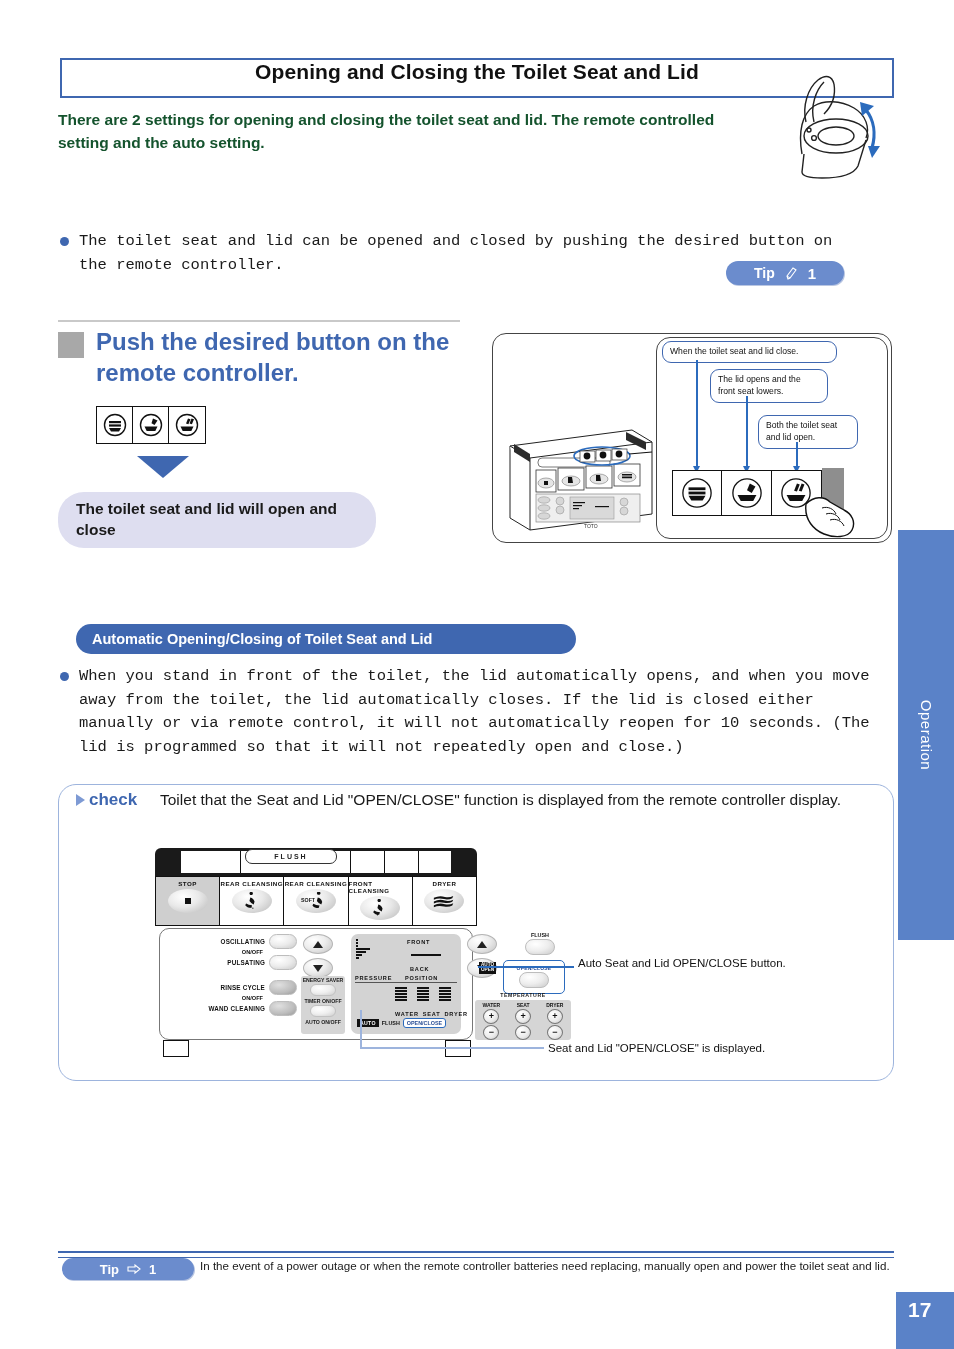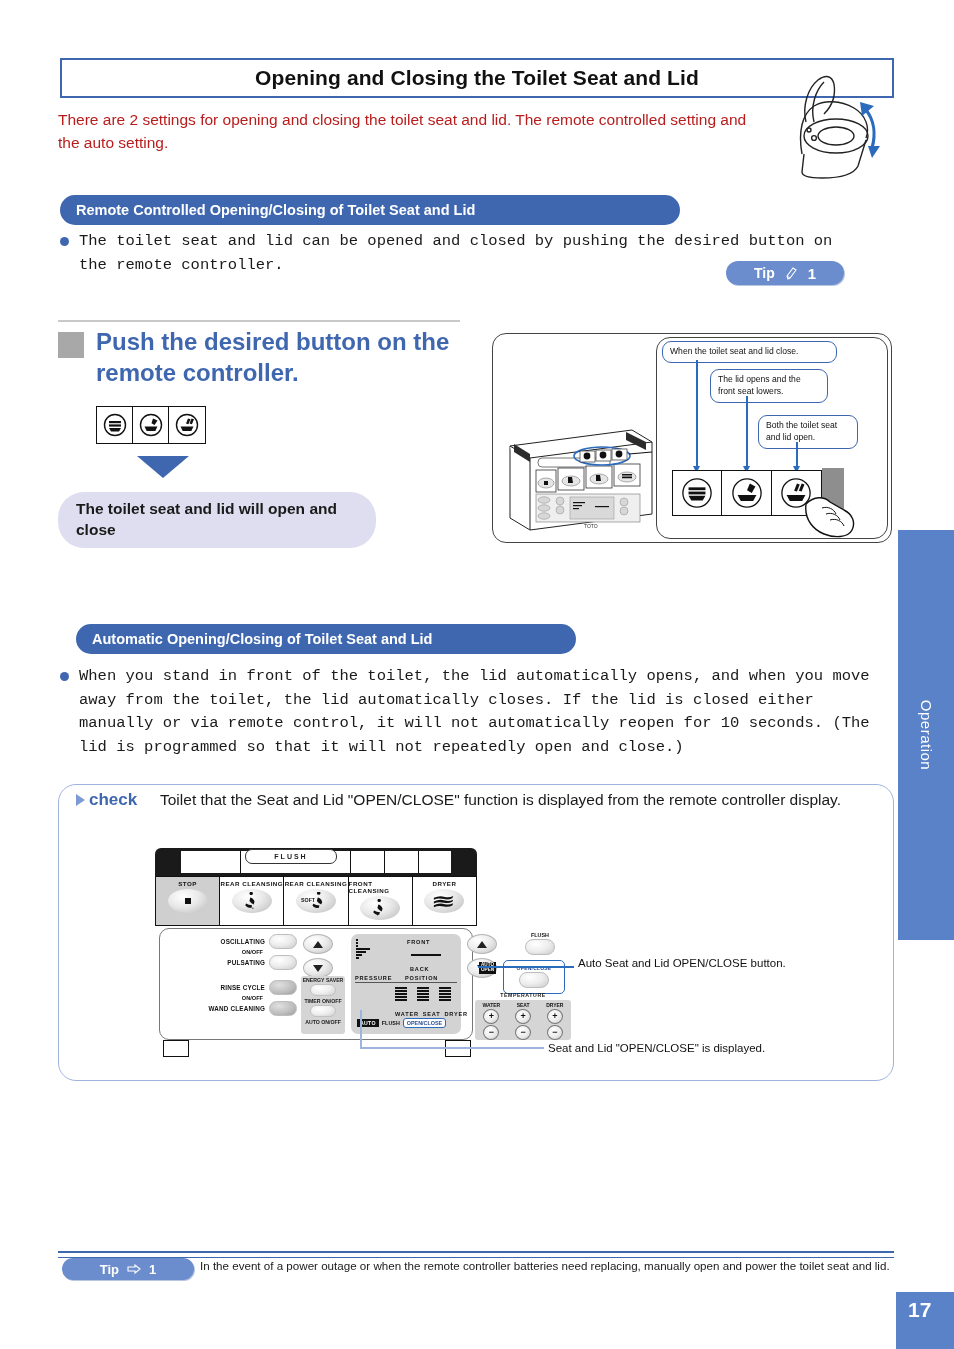--- a/index.html
+++ b/index.html
@@ -10,29 +10,29 @@
     color:#1a1a1a;
     position:relative;
     overflow:hidden;
   }
   .page{position:absolute;inset:0;}
 
   
   .title-box{
     position:absolute;left:60px;top:58px;width:834px;height:40px;
     border:2px solid #3f67b0;box-sizing:border-box;
-    display:flex;align-items:center;justify-content:center;
+    display:flex;justify-content:center;
   }
   .title-box h1{
     margin:0;font-size:21px;font-weight:bold;color:#111;
     letter-spacing:.1px;
   }
   .intro{
     position:absolute;left:58px;top:108px;width:700px;
-    font-size:15.5px;line-height:1.5;color:#b91c1c;
+    font-size:15.5px;line-height:1.5;color:#14532d;font-weight:bold;
   }
   .toilet-art{
     position:absolute;left:762px;top:62px;width:136px;height:118px;
   }
 
   
   .pill{
     position:absolute;
     background:#3f67b0;color:#fff;
     border-radius:20px;
@@ -322,21 +322,20 @@
       <circle cx="47" cy="68" r="2"></circle>
       <circle cx="52" cy="76" r="2.4"></circle>
     </g>
     <g stroke="#2b6bbd" stroke-width="3.2" fill="none">
       <path d="M110 86 C114 72 112 58 104 48"></path>
     </g>
     <path d="M98 40 L112 44 L100 54 Z" fill="#2b6bbd"></path>
     <path d="M106 84 L118 84 L110 96 Z" fill="#2b6bbd"></path>
   </svg>
 
-  <div class="pill" id="pill-remote">Remote Controlled Opening/Closing of Toilet Seat and Lid</div>
 
   <div class="bullet-row" id="bullet-remote">
     <div class="dot"></div>
     <div class="bullet-text">The toilet seat and lid can be opened and closed by pushing the desired button on the remote controller.</div>
   </div>
 
   <div class="tip-badge" id="tip-top">
     <span>Tip</span>
     <svg class="pencil-ico" viewBox="0 0 13 15">
       <path d="M3 13 L2 10 L8 2 L11 4 L5 12 Z" fill="none" stroke="#fff" stroke-width="1.1"></path>

